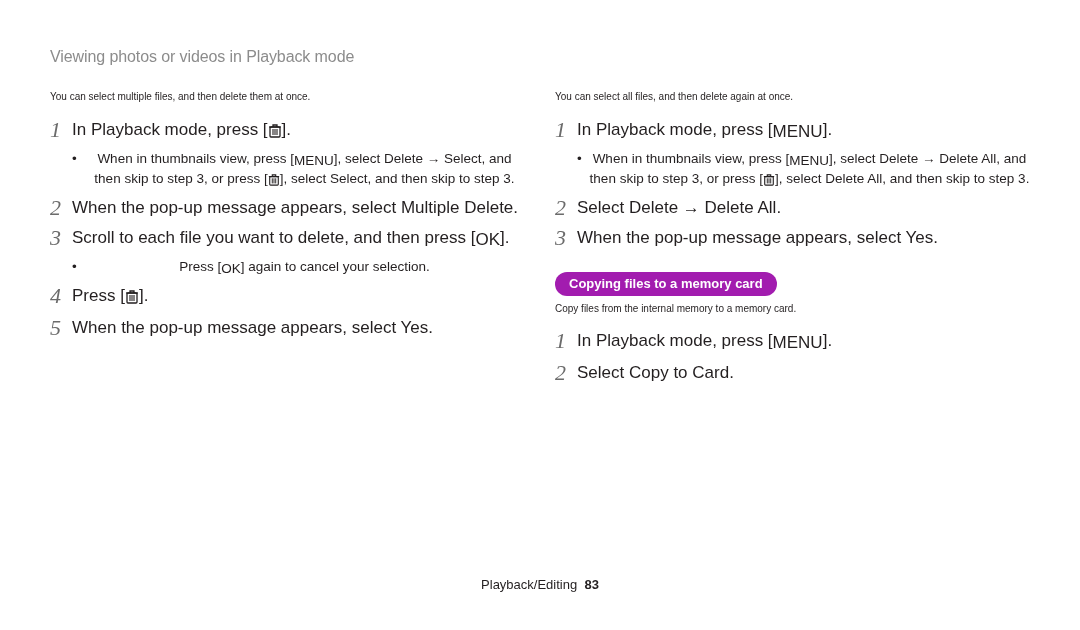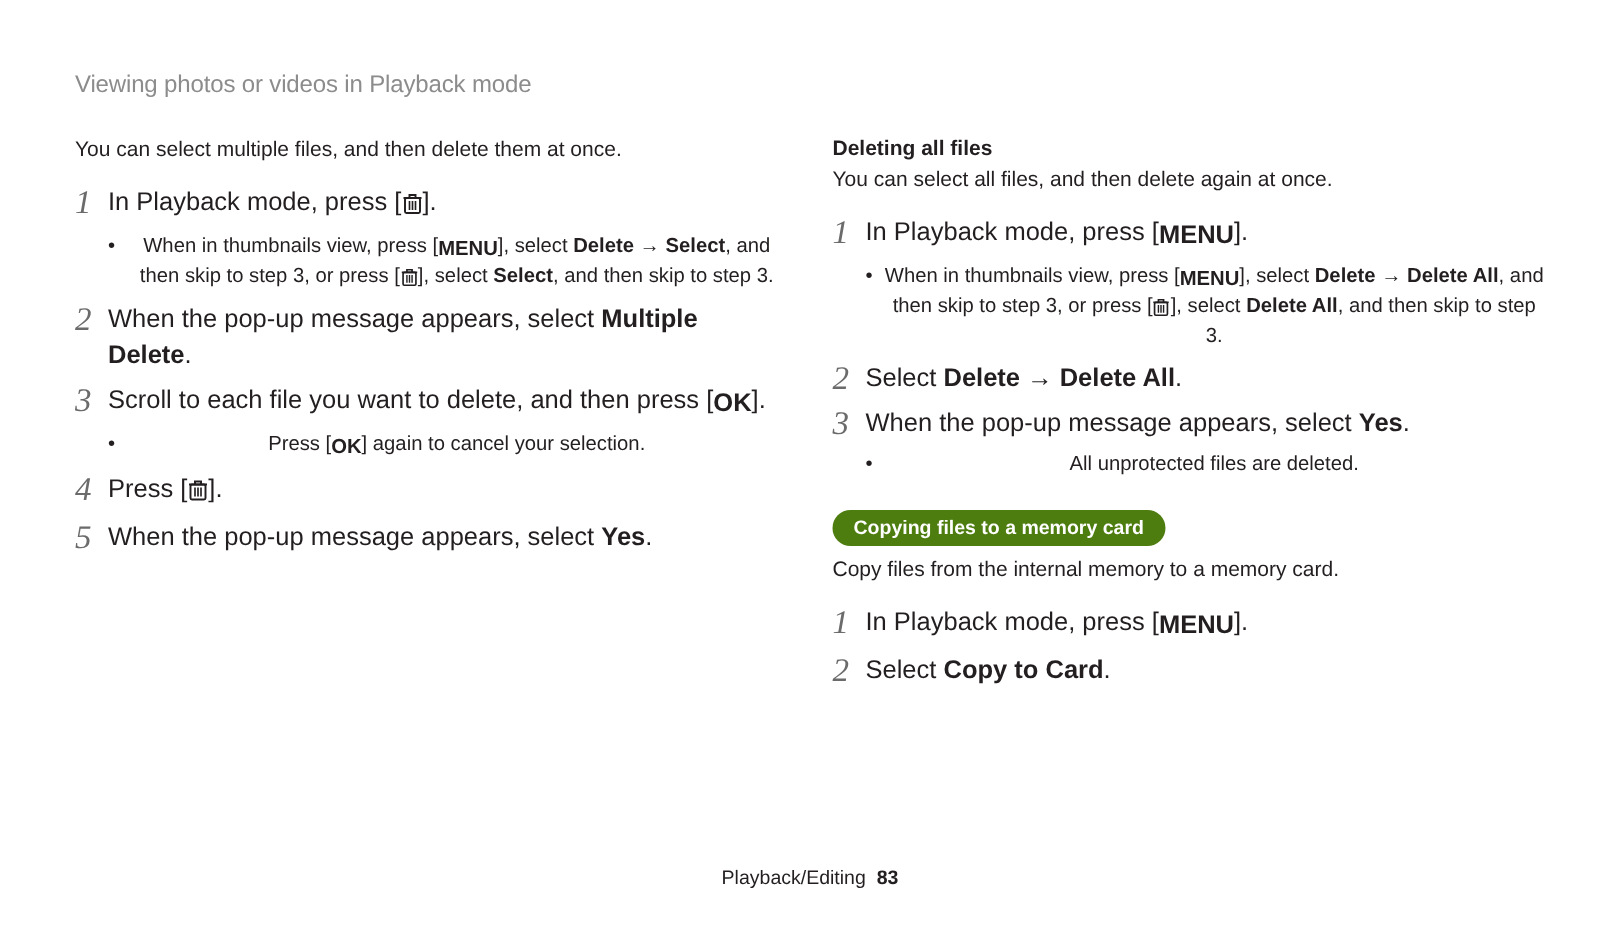--- a/index.html
+++ b/index.html
@@ -33,21 +33,21 @@
   }
   .col {
     flex: 1;
   }
   .section-title {
     font-weight: 700;
     font-size: 14px;
     margin: 0 0 4px 0;
   }
   .section-desc {
-    font-size: 14px;
+    font-size: 10px;
     line-height: 1.35;
     margin: 0 0 14px 0;
   }
   ol.steps {
     list-style: none;
     margin: 0;
     padding: 0;
   }
   ol.steps > li {
     display: flex;
@@ -88,29 +88,29 @@
     position: absolute;
     left: 0;
     top: 0;
   }
   .key {
     display: inline-block;
     vertical-align: -2px;
   }
   .pill {
     display: inline-block;
-    background: #4d7c0f;
+    background: #a21caf;
     color: #fff;
     font-weight: 700;
     font-size: 13px;
     border-radius: 14px;
     padding: 4px 14px 5px 14px;
     margin: 16px 0 6px 0;
   }
-  .bold { font-weight: 700; }
+  .bold { font-weight: 400; }
   .footer {
     position: absolute;
     bottom: 38px;
     left: 0;
     right: 0;
     text-align: center;
     font-size: 13px;
   }
   .footer .pn { font-weight: 700; }
   svg.icon { display: inline-block; vertical-align: -2px; }
@@ -178,21 +178,20 @@
                 </svg></span><span>].</span></span>
         </li>
         <li>
           <span class="num">5</span>
           <span class="step-body"><span>When the pop-up message appears, select </span><span class="bold">Yes</span><span>.</span></span>
         </li>
       </ol>
     </div>
 
     <div class="col">
-      <div class="section-title">Deleting all files</div>
       <div class="section-desc">You can select all files, and then delete again at once.</div>
 
       <ol class="steps">
         <li>
           <span class="num">1</span>
           <span class="step-body"><span>In Playback mode, press [</span><span class="key bold">MENU</span><span>].</span></span>
         </li>
       </ol>
       <ul class="sub">
         <li>
@@ -208,23 +207,20 @@
       <ol class="steps">
         <li>
           <span class="num">2</span>
           <span class="step-body"><span>Select </span><span class="bold">Delete</span><span> → </span><span class="bold">Delete All</span><span>.</span></span>
         </li>
         <li>
           <span class="num">3</span>
           <span class="step-body"><span>When the pop-up message appears, select </span><span class="bold">Yes</span><span>.</span></span>
         </li>
       </ol>
-      <ul class="sub">
-        <li>All unprotected files are deleted.</li>
-      </ul>
 
       <div class="pill">Copying files to a memory card</div>
       <div class="section-desc">Copy files from the internal memory to a memory card.</div>
 
       <ol class="steps">
         <li>
           <span class="num">1</span>
           <span class="step-body"><span>In Playback mode, press [</span><span class="key bold">MENU</span><span>].</span></span>
         </li>
         <li>

